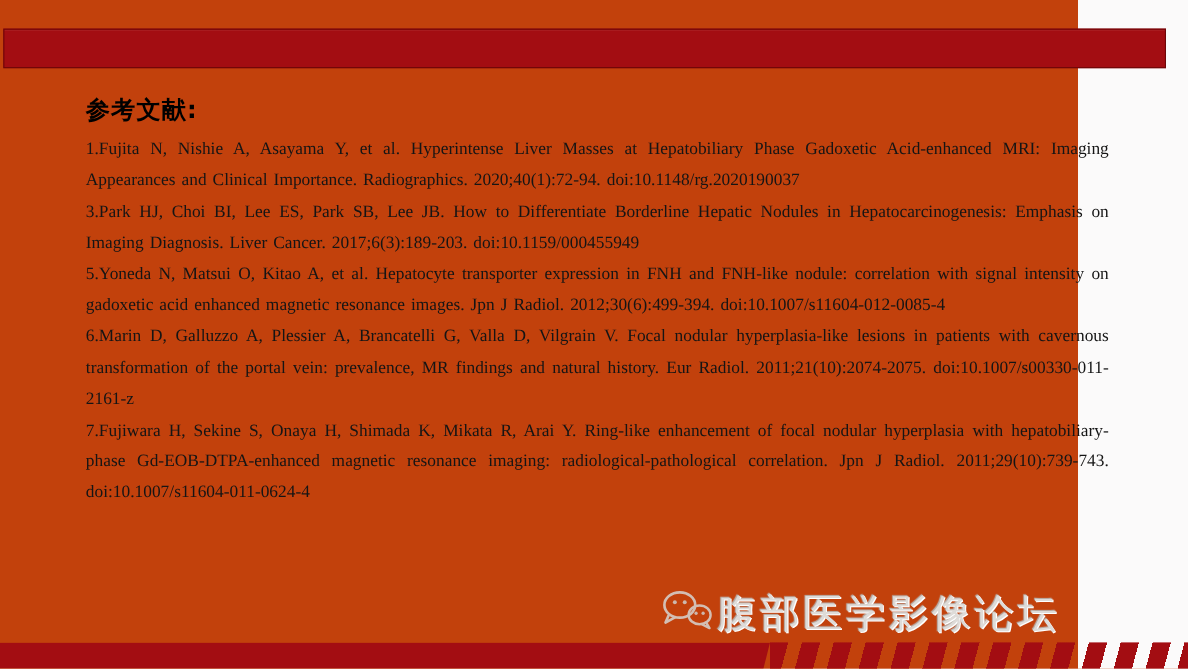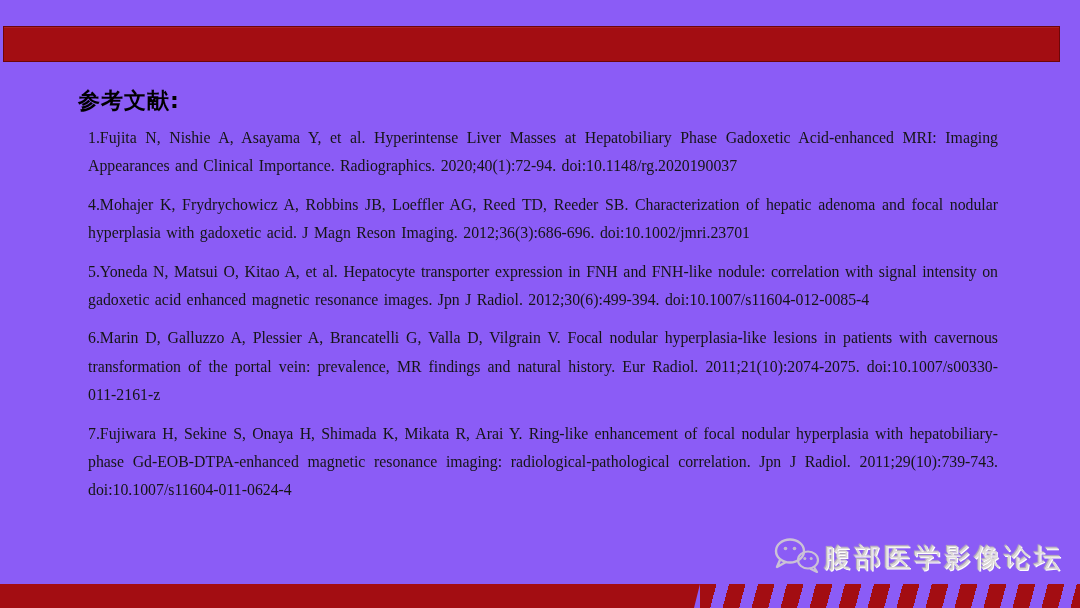--- a/index.html
+++ b/index.html
@@ -3,50 +3,50 @@
 <meta charset="utf-8">
 <style>
   html,body{margin:0;padding:0;}
   body{
     width:1080px;height:608px;
     background:#fbfafa;
     font-family:"Liberation Serif","DejaVu Serif",serif;
     overflow:hidden;
   }
   .slide{
-    position:relative;width:1080px;height:608px;background:#8b5cf6;
+    position:relative;width:980px;height:608px;background:#c2410c;
   }
   
   .top-banner{
     position:absolute;left:3px;top:26px;width:1055px;height:34px;
     background:#a30d12;
     border:1px solid #6e0608;
     box-shadow:inset 0 1px 0 rgba(255,255,255,0.08);
   }
   
   .content{
     position:absolute;left:78px;top:88px;width:930px;color:#141414;
   }
   .heading{
     font-family:"DejaVu Sans","Liberation Sans",sans-serif;
     font-weight:bold;font-size:22px;line-height:26px;
     letter-spacing:1px;margin:0 0 8px 0;color:#000;
   }
   .ref{
-    margin:10px;text-align:justify;
+    margin:0;text-align:justify;
     font-size:15.8px;line-height:28.4px;
     word-spacing:1.5px;color:#151515;
   }
   
   .watermark{
     position:absolute;right:16px;top:538px;height:40px;
     display:flex;align-items:center;gap:2px;
     color:#dedbd8;
     font-family:"DejaVu Sans","Liberation Sans",sans-serif;
-    font-size:27px;letter-spacing:3px;
+    font-size:36px;letter-spacing:3px;
     text-shadow:1px 1px 0 #ffffff,-1px -1px 1px #b9b6b3;
     user-select:none;
   }
   .wechat-icon{flex:0 0 auto;opacity:0.85;}
   
   .bottom-band{
     position:absolute;left:0;bottom:0;width:1080px;height:24px;
   }
   .bottom-solid{
     position:absolute;left:0;top:0;width:700px;height:24px;
@@ -63,21 +63,21 @@
 </head>
 <body>
 
 <div class="slide">
 
   <div class="top-banner"></div>
 
   <div class="content">
     <h2 class="heading">参考文献:</h2>
     <p class="ref">1.Fujita N, Nishie A, Asayama Y, et al. Hyperintense Liver Masses at Hepatobiliary Phase Gadoxetic Acid-enhanced MRI: Imaging Appearances and Clinical Importance. Radiographics. 2020;40(1):72-94.  doi:10.1148/rg.2020190037</p>
-    <p class="ref">4.Mohajer K, Frydrychowicz A, Robbins JB, Loeffler AG, Reed TD, Reeder SB. Characterization of hepatic adenoma and focal nodular hyperplasia with gadoxetic acid. J Magn Reson Imaging. 2012;36(3):686-696.  doi:10.1002/jmri.23701</p>
+    <p class="ref">3.Park HJ, Choi BI, Lee ES, Park SB, Lee JB. How to Differentiate Borderline Hepatic Nodules in Hepatocarcinogenesis: Emphasis on Imaging Diagnosis. Liver Cancer. 2017;6(3):189-203.  doi:10.1159/000455949</p>
     <p class="ref">5.Yoneda N, Matsui O, Kitao A, et al. Hepatocyte transporter expression in FNH and FNH-like nodule: correlation with signal intensity on gadoxetic acid enhanced magnetic resonance images. Jpn J Radiol. 2012;30(6):499-394.  doi:10.1007/s11604-012-0085-4</p>
     <p class="ref">6.Marin D, Galluzzo A, Plessier A, Brancatelli G, Valla D, Vilgrain V. Focal nodular hyperplasia-like lesions in patients with cavernous transformation of the portal vein: prevalence, MR findings and natural history. Eur Radiol. 2011;21(10):2074-2075.  doi:10.1007/s00330-011-2161-z</p>
     <p class="ref">7.Fujiwara H, Sekine S, Onaya H, Shimada K, Mikata R, Arai Y. Ring-like enhancement of focal nodular hyperplasia with hepatobiliary-phase Gd-EOB-DTPA-enhanced magnetic resonance imaging: radiological-pathological correlation. Jpn J Radiol. 2011;29(10):739-743. doi:10.1007/s11604-011-0624-4</p>
   </div>
 
   <div class="watermark">
     <span class="wechat-icon">
       <svg width="52" height="40" viewBox="0 0 52 40" fill="none" xmlns="http://www.w3.org/2000/svg">
 
         <ellipse cx="20" cy="16" rx="14" ry="11.5" stroke="#d7d4d1" stroke-width="2.4" fill="none"></ellipse>

